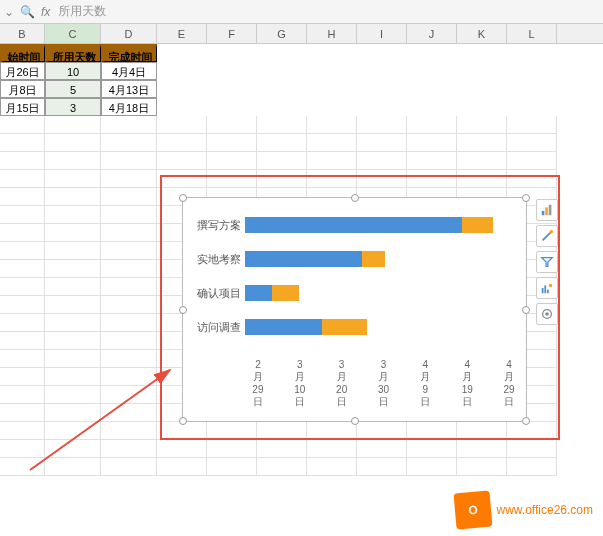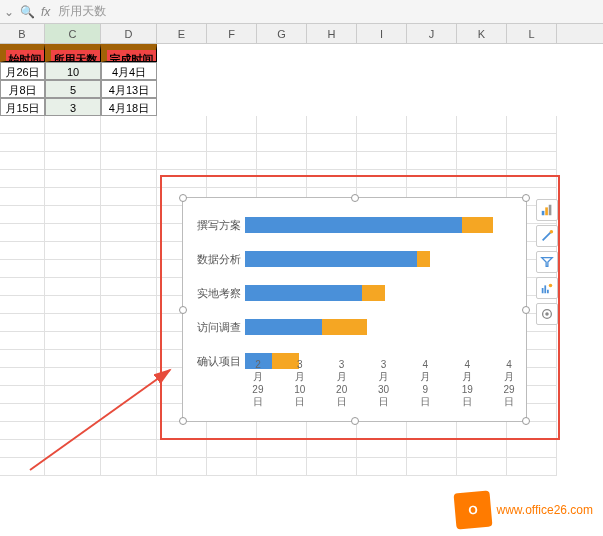--- a/index.html
+++ b/index.html
@@ -24,21 +24,21 @@
     .col-H { width: 50px; }
     .col-I { width: 50px; }
     .col-J { width: 50px; }
     .col-K { width: 50px; }
     .col-L { width: 50px; }
     
     .data-area { position: relative; }
     .data-row { display: flex; height: 18px; }
     .cell { border-right: 1px solid #e0e0e0; border-bottom: 1px solid #e0e0e0; text-align: center; line-height: 18px; font-size: 11px; background: #fff; }
     
-    .table-header .cell { font-weight: bold; background: #ef4444; border: 6px solid #a16207; border-right: 1px solid #000; border-bottom: 1px solid #000; }
+    .table-header .cell { font-weight: bold; background: #a16207; border: 4px solid #a16207; border-right: 1px solid #000; border-bottom: 1px solid #000; }
     .table-data .cell.bordered { border: 1px solid #999; }
     .table-data .cell.selected { background: #e8f0e8; }
     
     .chart-container { position: absolute; left: 160px; top: 175px; width: 400px; height: 265px; border: 2px solid #e74c3c; }
     .chart-inner { position: absolute; left: 20px; top: 20px; width: 345px; height: 225px; border: 1px solid #bbb; background: #fff; }
     .chart-handle { position: absolute; width: 8px; height: 8px; background: #fff; border: 1px solid #999; border-radius: 50%; }
     .ch-tl { left: -4px; top: -4px; }
     .ch-tr { right: -4px; top: -4px; }
     .ch-bl { left: -4px; bottom: -4px; }
     .ch-br { right: -4px; bottom: -4px; }
@@ -394,45 +394,38 @@
 
     <div class="plot-area">
       <div class="bar-row">
         <div class="bar-label">撰写方案</div>
         <div class="bar-track">
           <div class="bar-seg1" style="width:80%"></div>
           <div class="bar-seg2" style="left:80%;width:11.6%"></div>
         </div>
       </div>
       <div class="bar-row">
-        <div class="bar-label">数据分析</div>
-        <div class="bar-track">
-          <div class="bar-seg1" style="width:63.3%"></div>
-          <div class="bar-seg2" style="left:63.3%;width:5%"></div>
-        </div>
-      </div>
-      <div class="bar-row">
         <div class="bar-label">实地考察</div>
         <div class="bar-track">
           <div class="bar-seg1" style="width:43.3%"></div>
           <div class="bar-seg2" style="left:43.3%;width:8.3%"></div>
         </div>
       </div>
       <div class="bar-row">
+        <div class="bar-label">确认项目</div>
+        <div class="bar-track">
+          <div class="bar-seg1" style="width:10%"></div>
+          <div class="bar-seg2" style="left:10%;width:10%"></div>
+        </div>
+      </div>
+      <div class="bar-row">
         <div class="bar-label">访问调查</div>
         <div class="bar-track">
           <div class="bar-seg1" style="width:28.3%"></div>
           <div class="bar-seg2" style="left:28.3%;width:16.6%"></div>
-        </div>
-      </div>
-      <div class="bar-row">
-        <div class="bar-label">确认项目</div>
-        <div class="bar-track">
-          <div class="bar-seg1" style="width:10%"></div>
-          <div class="bar-seg2" style="left:10%;width:10%"></div>
         </div>
       </div>
     </div>
 
     <div class="x-axis">
       <div class="x-tick">2月29日</div>
       <div class="x-tick">3月10日</div>
       <div class="x-tick">3月20日</div>
       <div class="x-tick">3月30日</div>
       <div class="x-tick">4月9日</div>

